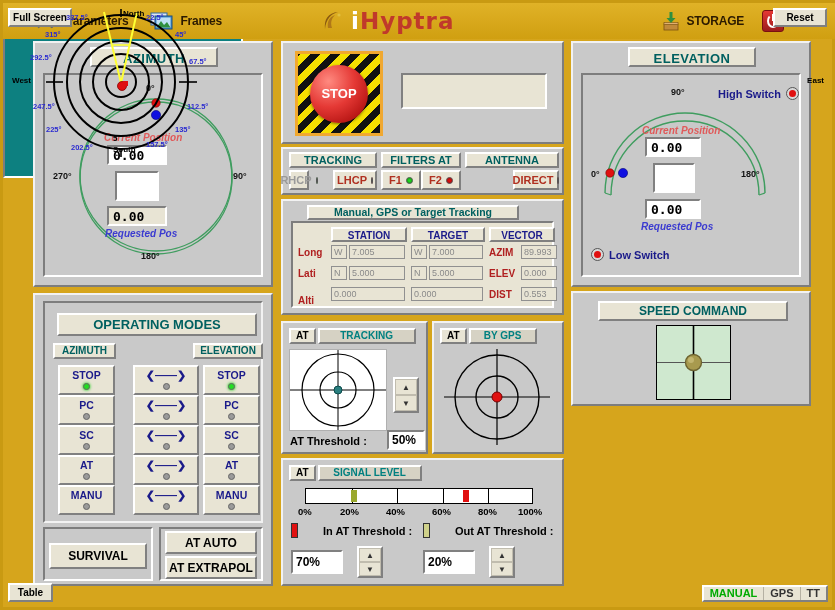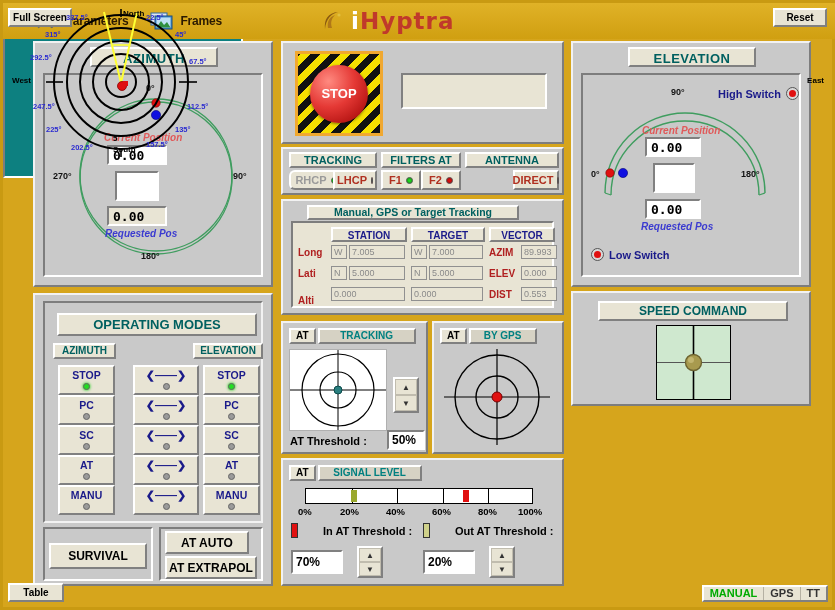--- a/index.html
+++ b/index.html
@@ -346,20 +346,37 @@
       <span class="moon-icon">
         <svg width="22" height="24" viewBox="0 0 22 24">
           <path d="M17 3 C7 4, 3 10, 4 20 C5 10, 10 5, 17 3 Z" fill="#8a5a10"></path>
           <path d="M14 6 C8 8, 6 13, 7 19 L11 19 C9 13, 11 9, 14 6 Z" fill="#b07818"></path>
           <circle cx="18" cy="6" r="1.6" fill="#e0c040"></circle>
         </svg>
       </span>
       <span class="logo-text"><span class="lt-i">i</span><span>Hyptra</span></span>
     </div>
 
+    <div class="hdr-right">
+      <div class="hdr-item">
+        <span class="storage-icon">
+          <svg width="18" height="20" viewBox="0 0 18 20">
+            <rect x="2" y="13" width="14" height="6" fill="#c08a3a" stroke="#7a5010" stroke-width="0.8"></rect>
+            <rect x="2" y="11.5" width="14" height="2" fill="#e0b070" stroke="#7a5010" stroke-width="0.6"></rect>
+            <path d="M9 1 L9 8" stroke="#2f8f3f" stroke-width="3"></path>
+            <path d="M4.5 7 L9 12 L13.5 7 Z" fill="#2f8f3f"></path>
+          </svg>
+        </span>
+        <span class="hdr-label">STORAGE</span>
+      </div>
+      <div class="hdr-item">
+        <span class="exit-icon"></span>
+        <span class="hdr-label">EXIT</span>
+      </div>
+    </div>
   </div>
 
   <div class="panel" id="azimuth-panel">
     <div class="title-plate" style="position:absolute;left:55px;top:4px;width:128px;height:20px;line-height:15px;">AZIMUTH</div>
 
     <div class="gauge-area">
       <svg width="222" height="206" viewBox="0 0 222 206" style="position:absolute;left:0;top:0;">
         <circle cx="111" cy="100" r="76" fill="none" stroke="#3f9d5f" stroke-width="1.4"></circle>
         <circle cx="111" cy="103" r="76" fill="none" stroke="#3f9d5f" stroke-width="1.4"></circle>
         <circle cx="111" cy="28" r="4.2" fill="#e01010" stroke="#700" stroke-width="0.6"></circle>
@@ -422,21 +439,21 @@
     </div>
     <div class="blank-display"></div>
   </div>
 
   <div class="panel" id="trk-panel">
 
     <div class="trk-head" style="position:absolute;left:6px;top:3px;width:88px;">TRACKING</div>
     <div class="trk-head" style="position:absolute;left:98px;top:3px;width:80px;">FILTERS AT</div>
     <div class="trk-head" style="position:absolute;left:182px;top:3px;width:94px;">ANTENNA</div>
 
-    <div class="trk-btn dim" style="position:absolute;left:6px;top:21px;width:55px;border-radius:6px;">
+    <div class="trk-btn dim" style="position:absolute;left:6px;top:21px;width:20px;">
       <span>RHCP</span>
       <i class="led green"></i>
     </div>
     <div class="trk-btn" style="position:absolute;left:50px;top:21px;width:44px;">
       <span>LHCP</span>
       <i class="led red"></i>
     </div>
     <div class="trk-btn" style="position:absolute;left:98px;top:21px;width:40px;">
       <span>F1</span>
       <i class="led green"></i>
@@ -636,21 +653,21 @@
       <div class="mode-btn" style="left:158px; top:182px;">
         <span class="t">MANU</span>
         <i class="l"></i>
       </div>
     </div>
 
     <div class="sunken" style="left:8px; top:232px; width:110px; height:54px;">
       <div class="big-btn" style="left:4px; top:14px; width:98px; height:26px;">SURVIVAL</div>
     </div>
     <div class="sunken" style="left:124px; top:232px; width:104px; height:54px;">
-      <div class="big-btn" style="left:4px; top:2px;  width:84px; height:23px;">AT AUTO</div>
+      <div class="big-btn" style="left:4px; top:2px;  width:92px; height:23px;">AT AUTO</div>
       <div class="big-btn" style="left:4px; top:27px; width:92px; height:23px;">AT EXTRAPOL</div>
     </div>
   </div>
 
   <div class="panel" id="speed-panel">
     <div class="speed-title">SPEED COMMAND</div>
     <div class="joystick">
       <svg width="73" height="73" viewBox="0 0 73 73">
         <line x1="36.5" y1="0" x2="36.5" y2="73" stroke="#000" stroke-width="1.6"></line>
         <line x1="0" y1="36.5" x2="73" y2="36.5" stroke="#555" stroke-width="1.2"></line>
@@ -696,21 +713,21 @@
     <span class="rad-lbl" style="left:184px; top:99px;">112.5°</span>
     <span class="rad-lbl" style="left:172px; top:122px;">135°</span>
     <span class="rad-lbl" style="left:143px; top:137px;">157.5°</span>
     <span class="rad-lbl" style="left:68px;  top:140px;">202.5°</span>
     <span class="rad-lbl" style="left:43px;  top:122px;">225°</span>
     <span class="rad-lbl" style="left:30px;  top:99px;">247.5°</span>
     <span class="rad-lbl" style="left:27px;  top:50px;">292.5°</span>
     <span class="rad-lbl" style="left:42px;  top:27px;">315°</span>
     <span class="rad-lbl" style="left:63px;  top:10px;">337.5°</span>
 
-    <div class="rad-btn" style="left:5px; bottom:5px; width:56px; height:19px;">Table</div>
+    <div class="rad-btn" style="left:5px; bottom:5px; width:45px; height:19px;">Table</div>
 
     <div class="modesel">
       <div class="active">MANUAL</div>
       <div class="idle">GPS</div>
       <div class="idle">TT</div>
     </div>
   </div>
 
 </div>
 

